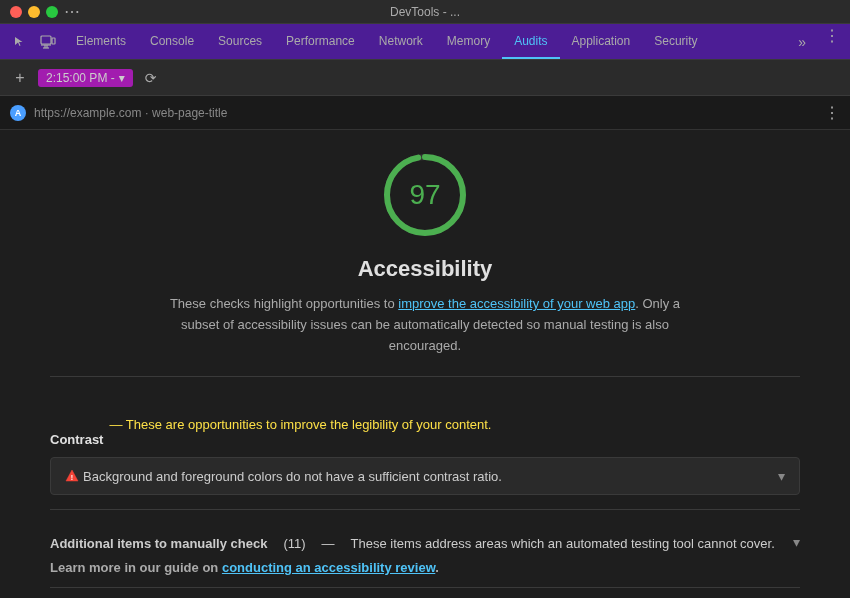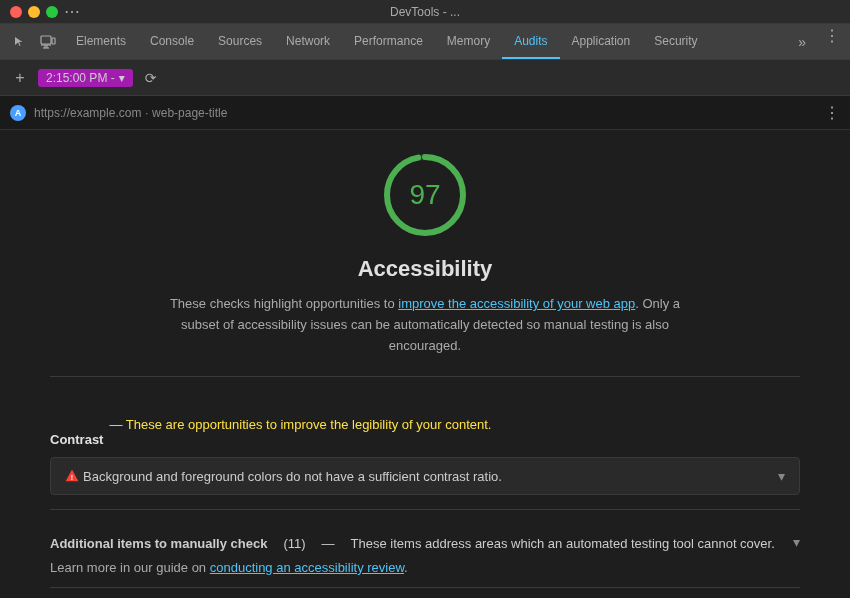--- a/index.html
+++ b/index.html
@@ -40,21 +40,21 @@
       position: absolute;
       left: 50%;
       transform: translateX(-50%);
       font-size: 12px;
       color: #aaa;
     }
 
     
     .tab-bar {
       height: 36px;
-      background: #404040;
+      background: #4c1d95;
       display: flex;
       align-items: stretch;
       border-bottom: 1px solid #3a3a3a;
       padding: 0 4px;
     }
     .tab-bar-left {
       display: flex;
       align-items: center;
       gap: 8px;
       padding: 0 6px;
@@ -304,20 +304,21 @@
     .additional-title-row {
       display: flex;
       align-items: center;
       gap: 16px;
       flex-wrap: wrap;
     }
     .additional-body-text {
       font-size: 13px;
       color: #aaa;
       margin-top: 4px;
+      font-weight: bold;
     }
     .additional-body-text a {
       color: #4fc3f7;
       text-decoration: underline;
     }
 
     
     .collapsible-row {
       display: flex;
       align-items: center;
@@ -374,22 +375,22 @@
         <line x1="5" y1="10" x2="5" y2="13" stroke="#aaa" stroke-width="1.2"></line>
         <line x1="7" y1="10" x2="7" y2="13" stroke="#aaa" stroke-width="1.2"></line>
         <line x1="3" y1="13" x2="9" y2="13" stroke="#aaa" stroke-width="1.2"></line>
       </svg>
     </div>
   </div>
   <div class="tabs-container">
     <div class="tab">Elements</div>
     <div class="tab">Console</div>
     <div class="tab">Sources</div>
+    <div class="tab">Performance</div>
     <div class="tab">Network</div>
-    <div class="tab">Performance</div>
     <div class="tab">Memory</div>
     <div class="tab active">Audits</div>
     <div class="tab">Application</div>
     <div class="tab">Security</div>
   </div>
   <div class="tab-bar-right">
     <div class="more-btn">»</div>
   </div>
   <span class="menu-dots">⋮</span>
 </div>

